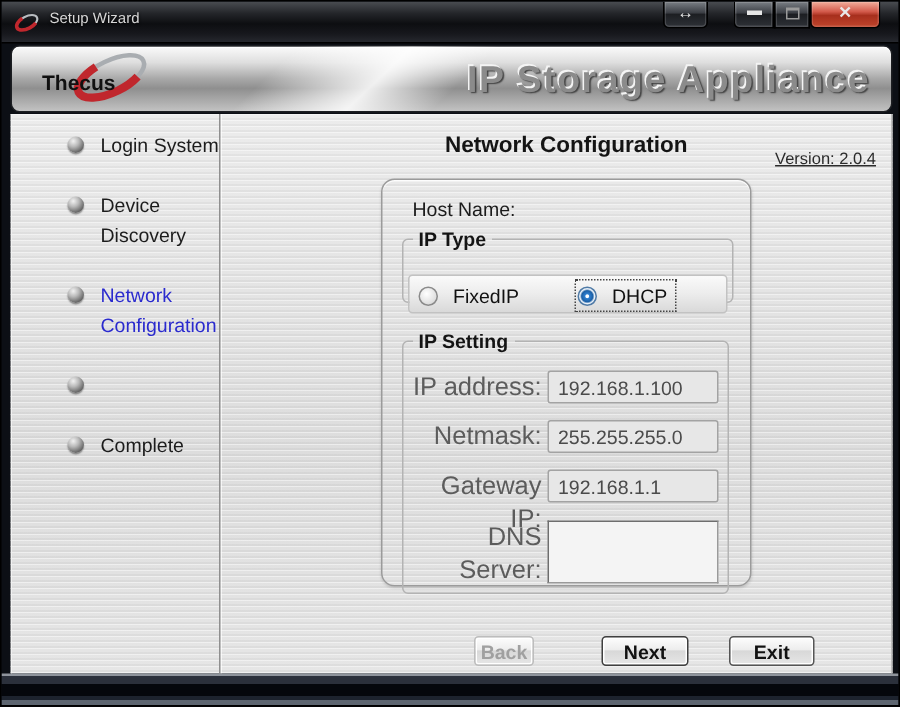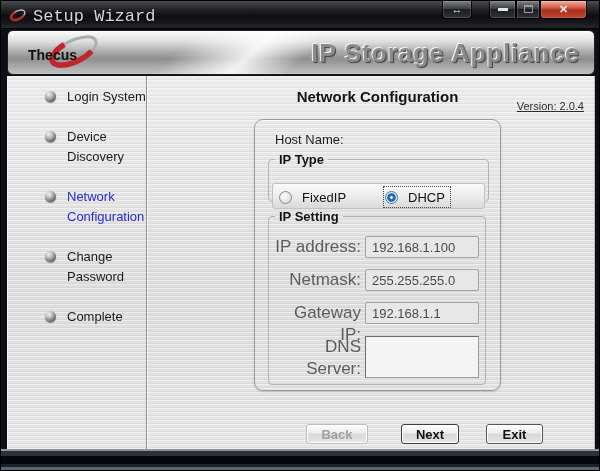--- a/index.html
+++ b/index.html
@@ -5,21 +5,21 @@
   * { margin:0; padding:0; box-sizing:border-box; }
   html,body { width:600px; height:471px; background:#000; font-family:"Liberation Sans", sans-serif; }
 
   .window{ position:relative; width:600px; height:471px; background:#0c0f15; border:1px solid #000; overflow:hidden; }
 
   
   .titlebar{ position:absolute; left:0; top:0; width:100%; height:28px;
     background:linear-gradient(180deg,#4a4d52 0%,#232529 30%,#0d0e11 55%,#17181d 80%,#26282e 100%);
     border-bottom:1px solid #000; }
   .titlebar .app-icon{ position:absolute; left:8px; top:5px; width:18px; height:18px; }
-  .titlebar .title-text{ position:absolute; left:32px; top:6px; font-size:17px; color:#d6d6d6; text-shadow:0 1px 2px #000;font-family:Liberation Mono, monospace; }
+  .titlebar .title-text{ position:absolute; left:32px; top:6px; font-size:10px; color:#d6d6d6; text-shadow:0 1px 2px #000; }
 
   .winbtn{ position:absolute; top:0; height:18px; border:1px solid #000; border-top:none;
     border-radius:0 0 4px 4px; color:#e9e9e9; text-align:center; font-size:11px; line-height:16px;
     background:linear-gradient(180deg,#7c8187 0%,#3a3d43 45%,#1c1e22 50%,#2e3137 100%);
     box-shadow:inset 0 0 0 1px rgba(255,255,255,.15); cursor:default; }
   .winbtn.resize{ right:127px; width:30px; }
   .winbtn.minimize{ right:83px; width:27px; border-radius:0 0 0 4px; }
   .winbtn.maximize{ right:59px; width:24px; border-radius:0; color:#9a9a9a; }
   .winbtn.close{ right:12px; width:47px; font-weight:bold;
     background:linear-gradient(180deg,#f3b09e 0%,#d2594a 40%,#a72f1d 55%,#c0452c 100%); }
@@ -67,21 +67,21 @@
     box-shadow:inset 0 1px 0 rgba(255,255,255,.8), 0 1px 2px rgba(0,0,0,.15); }
 
   .hostname-label{ position:absolute; left:20px; top:12px; font-size:13px; color:#1c1c1c; }
   .hostname-input{ position:absolute; left:106px; top:8px; width:116px; height:21px;
     border:1px solid #7c7c7c; border-radius:2px; background:#fff; font-size:13px; padding:0 6px;
     font-family:"Liberation Sans", sans-serif; color:#000; }
 
   fieldset{ position:absolute; border:1px solid #b3b3b3; border-radius:4px; }
   fieldset legend{ font-size:13px; font-weight:bold; color:#141414; padding:0 4px; margin-left:6px; }
   .fs-iptype{ left:13px; top:32px; width:221px; height:50px; }
-  .fs-ipsetting{ left:13px; top:89px; width:218px; height:176px; }
+  .fs-ipsetting{ left:13px; top:100px; width:218px; height:176px; }
 
   .radio-band{ position:absolute; left:3px; right:3px; top:16px; height:26px; border:1px solid #c2c2c2; border-radius:3px;
     background:linear-gradient(180deg,#fafafa 0%,#ececec 50%,#d9d9d9 100%); }
   .radio-opt{ position:absolute; top:4px; height:18px; display:flex; align-items:center; gap:10px; cursor:pointer; }
   .radio-opt.fixedip{ left:6px; }
   .radio-opt.dhcp{ left:112px; outline:1px dotted #444; outline-offset:1px; padding-right:4px; }
   .radio-circle{ width:13px; height:13px; border-radius:50%; border:1px solid #8a8a8a;
     background:radial-gradient(circle at 40% 35%, #fff 0%, #e3e3e3 60%, #cfcfcf 100%); }
   .radio-circle.checked{ border-color:#4f7aa6;
     background:radial-gradient(circle at 50% 50%, #ffffff 0%, #ffffff 12%, #2f7fd0 20%, #1b5fa5 48%, #e8f0f8 62%, #d5e2ee 100%); }
@@ -92,21 +92,21 @@
     background:#e7e7e7; color:#4b4b4b; font-size:13px; padding:0 6px; font-family:"Liberation Sans", sans-serif; }
   .dns-textarea{ position:absolute; left:96px; width:114px; height:42px; background:#f4f4f4;
     border:1px solid #9a9a9a; border-top-color:#6e6e6e; border-left-color:#6e6e6e; resize:none;
     font-family:"Liberation Sans", sans-serif; font-size:12px; }
 
   
   .btn{ position:absolute; top:348px; height:20px; border:1px solid #777; border-radius:3px;
     background:linear-gradient(180deg,#fdfdfd 0%,#ededed 45%,#d8d8d8 50%,#e6e6e6 100%);
     box-shadow:inset 0 0 0 1px #fff; font-size:13px; font-weight:bold; color:#111;
     font-family:"Liberation Sans", sans-serif; cursor:pointer; text-align:center; line-height:17px; }
-  .btn-back{ left:299px; width:62px; color:#a0a0a0; border-color:#bdbdbd; cursor:default; }
+  .btn-back{ left:309px; width:40px; color:#a0a0a0; border-color:#bdbdbd; cursor:default; }
   .btn-next{ left:394px; width:58px; border-color:#3f3f3f; }
   .btn-exit{ left:479px; width:57px; border-color:#555; }
 
   
   .bottom-frame{ position:absolute; left:0; top:448px; width:100%; height:23px;
     background:linear-gradient(180deg,#8f949c 0 2px,#2b303b 2px 7px,#05070c 7px 15px,#1d232e 15px 18px,#5d6570 18px 21px,#0a0c10 21px 23px); }
 </style>
 </head>
 <body>
 
@@ -148,21 +148,20 @@
       <div class="side-item">
         <span class="bullet"></span>
         <span class="lbl">Device Discovery</span>
       </div>
       <div class="side-item active">
         <span class="bullet"></span>
         <span class="lbl">Network Configuration</span>
       </div>
       <div class="side-item">
         <span class="bullet"></span>
-        <span class="lbl">Change Password</span>
       </div>
       <div class="side-item">
         <span class="bullet"></span>
         <span class="lbl">Complete</span>
       </div>
     </div>
 
     <div class="main-heading">Network Configuration</div>
     <a class="version-link">Version: 2.0.4</a>
 

